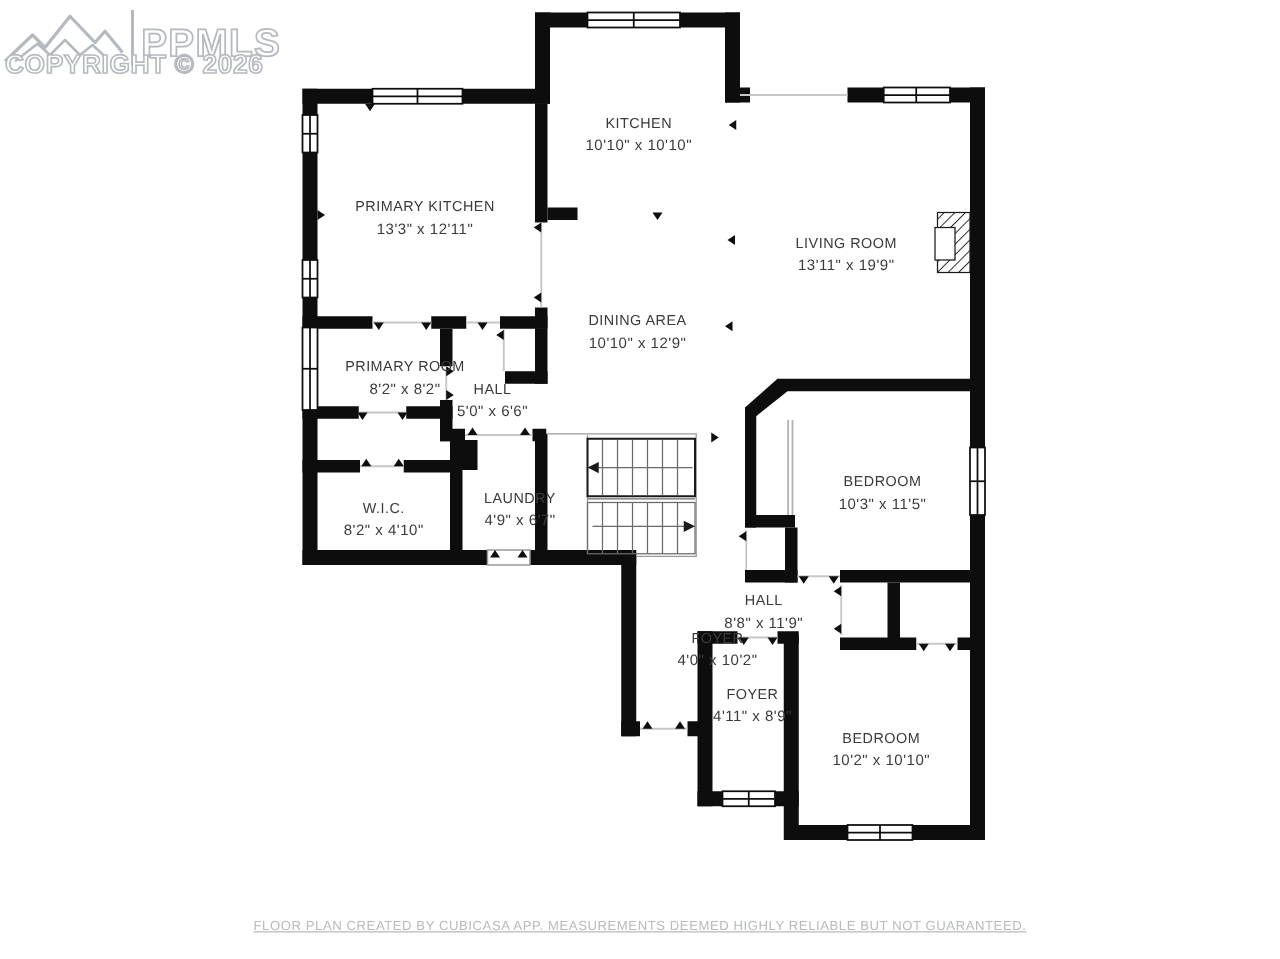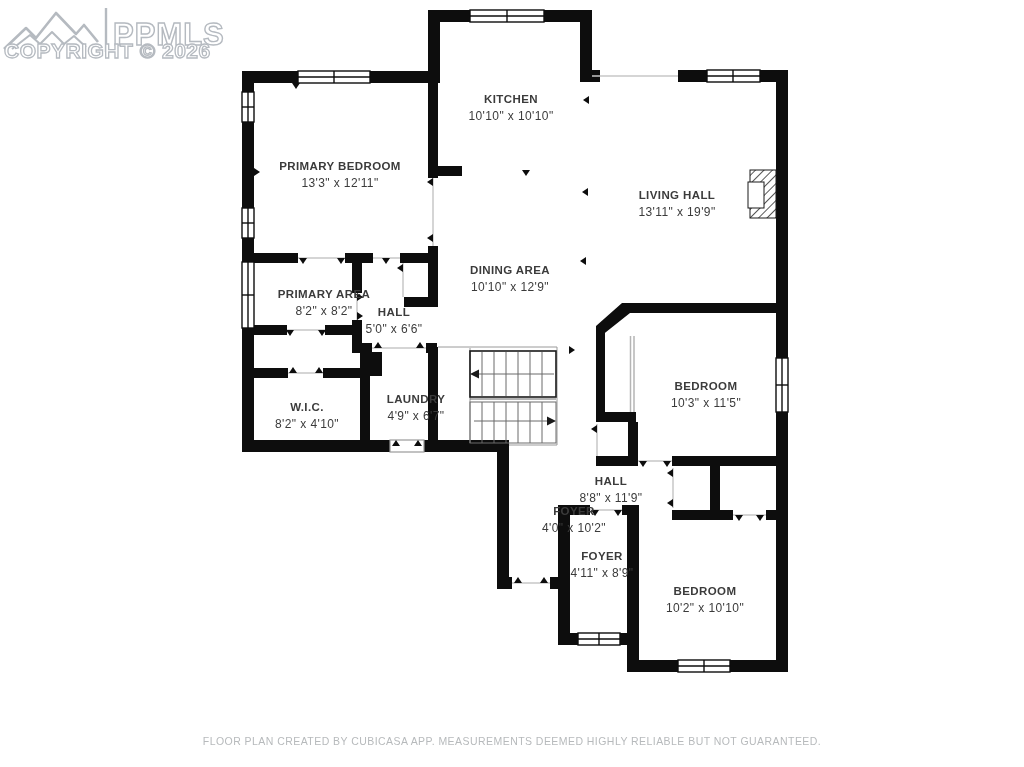--- a/index.html
+++ b/index.html
@@ -13,25 +13,25 @@
   .canvas{
     position:relative;width:1024px;height:767px;background:var(--bg);
     font-family:"Liberation Sans", sans-serif;overflow:hidden;
   }
   .plan-svg{position:absolute;left:0;top:0;width:1024px;height:767px;}
   .room-label{
     position:absolute;transform:translate(-50%,-50%);
     text-align:center;color:var(--label);white-space:nowrap;
     line-height:17px;letter-spacing:.4px;
   }
-  .room-label .rname{font-size:11.5px;font-weight:700;}
+  .room-label .rname{font-size:11.5px;font-weight:400;}
   .room-label .rdims{font-size:12px;}
   .footer-note{
     position:absolute;left:512px;top:741px;transform:translate(-50%,-50%);
-    font-size:10.5px;color:var(--muted);letter-spacing:.45px;white-space:nowrap;
+    font-size:10.5px;color:var(--muted);letter-spacing:.45px;white-space:nowrap;text-decoration:underline;
   }
 </style>
 </head>
 <body>
 
 <div class="canvas">
 
   <svg class="plan-svg" viewBox="0 0 1024 767">
     <defs>
       <pattern id="hatch" width="6" height="6" patternUnits="userSpaceOnUse" patternTransform="rotate(45)">
@@ -242,33 +242,33 @@
       <text x="4" y="58" font-family="Liberation Sans, sans-serif" font-size="21" font-weight="bold" letter-spacing="0.5" fill="#ffffff" stroke="var(--logo)" stroke-width="1.3">COPYRIGHT © 2026</text>
     </g>
   </svg>
 
   <div>
       <div class="room-label" style="left: 511px; top: 108px;">
         <div class="rname">KITCHEN</div>
         <div class="rdims">10'10" x 10'10"</div>
       </div>
       <div class="room-label" style="left: 340px; top: 175px;">
-        <div class="rname">PRIMARY BEDROOM</div>
+        <div class="rname">PRIMARY KITCHEN</div>
         <div class="rdims">13'3" x 12'11"</div>
       </div>
       <div class="room-label" style="left: 677px; top: 204px;">
-        <div class="rname">LIVING HALL</div>
+        <div class="rname">LIVING ROOM</div>
         <div class="rdims">13'11" x 19'9"</div>
       </div>
-      <div class="room-label" style="left: 510px; top: 266px; margin-top: 13px;">
+      <div class="room-label" style="left: 510px; top: 266px;">
         <div class="rname">DINING AREA</div>
         <div class="rdims">10'10" x 12'9"</div>
       </div>
       <div class="room-label" style="left: 324px; top: 303px;">
-        <div class="rname">PRIMARY AREA</div>
+        <div class="rname">PRIMARY ROOM</div>
         <div class="rdims">8'2" x 8'2"</div>
       </div>
       <div class="room-label" style="left: 394px; top: 321px;">
         <div class="rname">HALL</div>
         <div class="rdims">5'0" x 6'6"</div>
       </div>
       <div class="room-label" style="left: 307px; top: 416px;">
         <div class="rname">W.I.C.</div>
         <div class="rdims">8'2" x 4'10"</div>
       </div>

